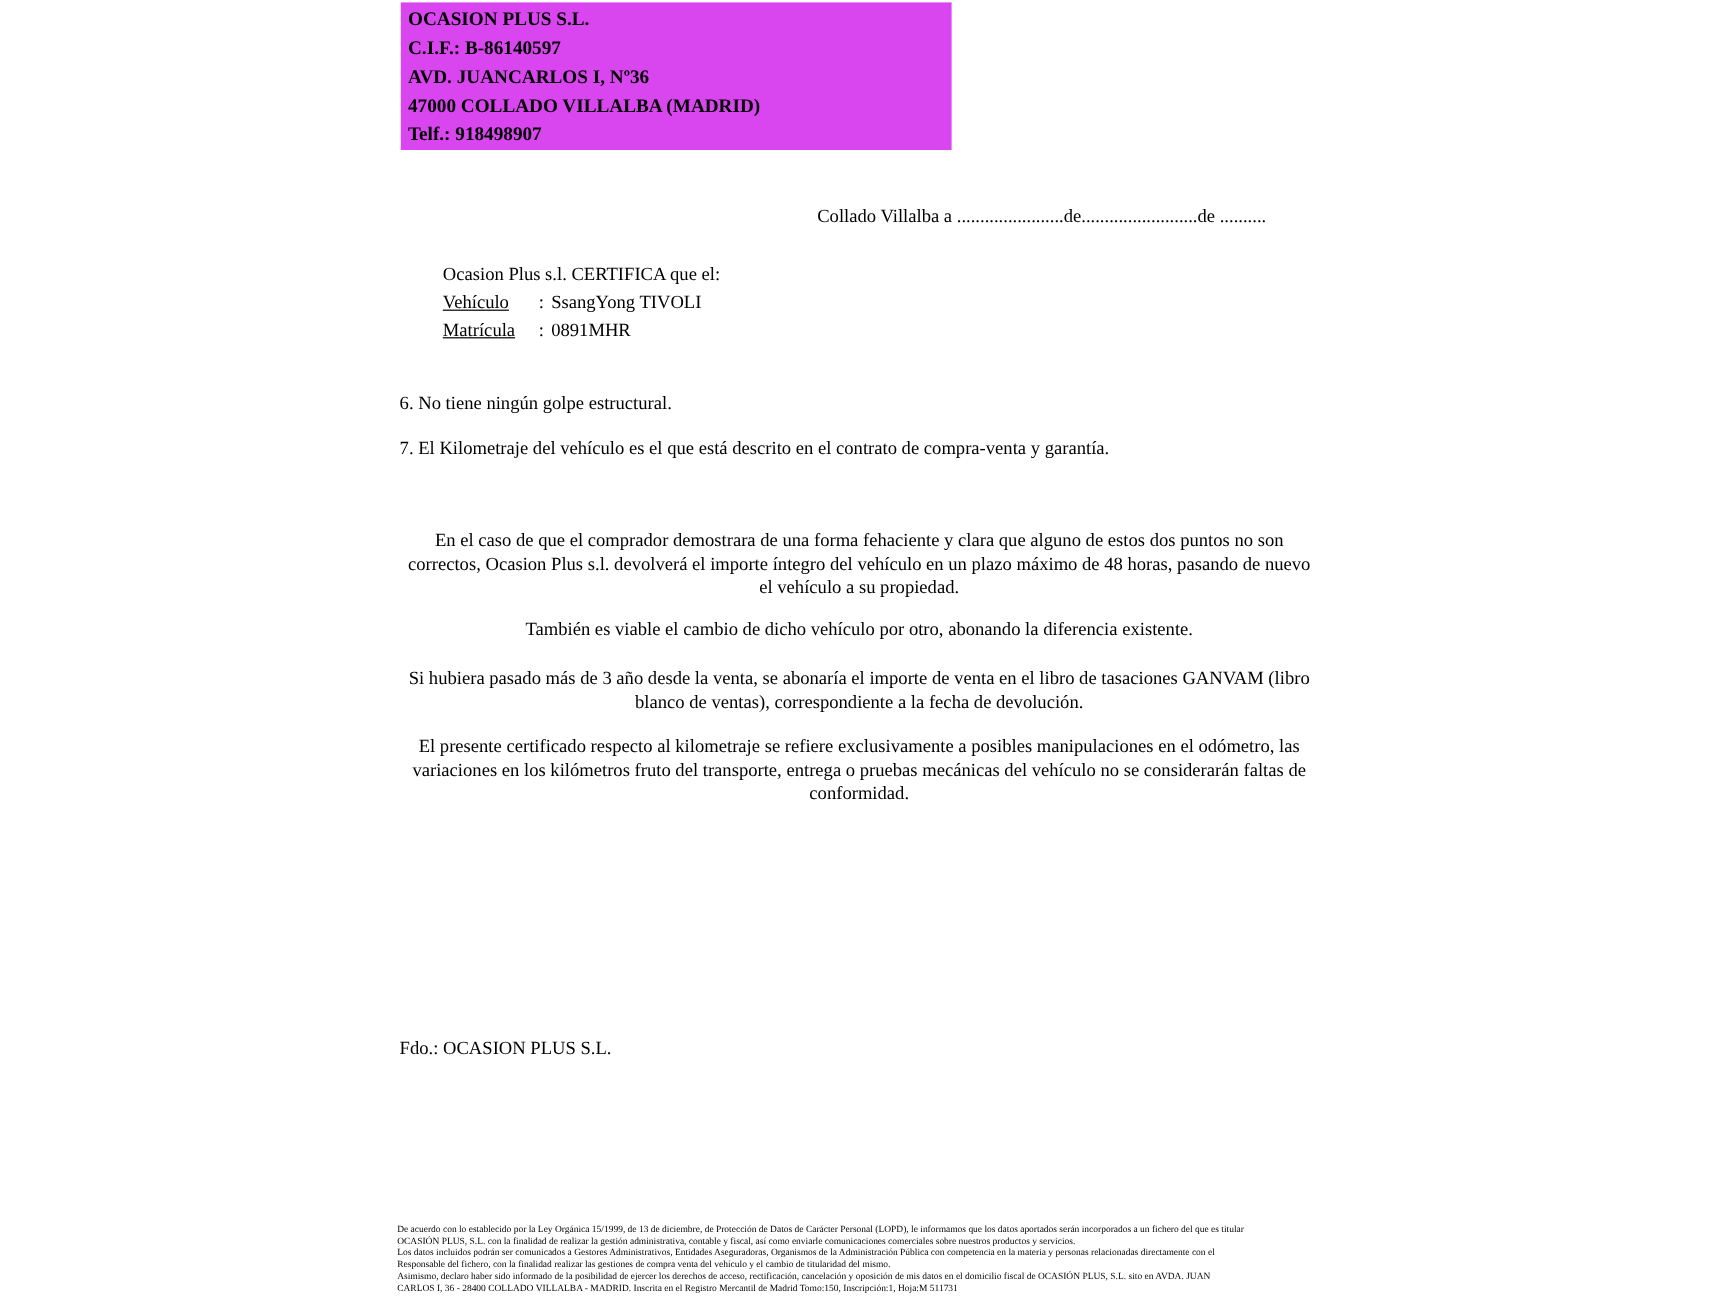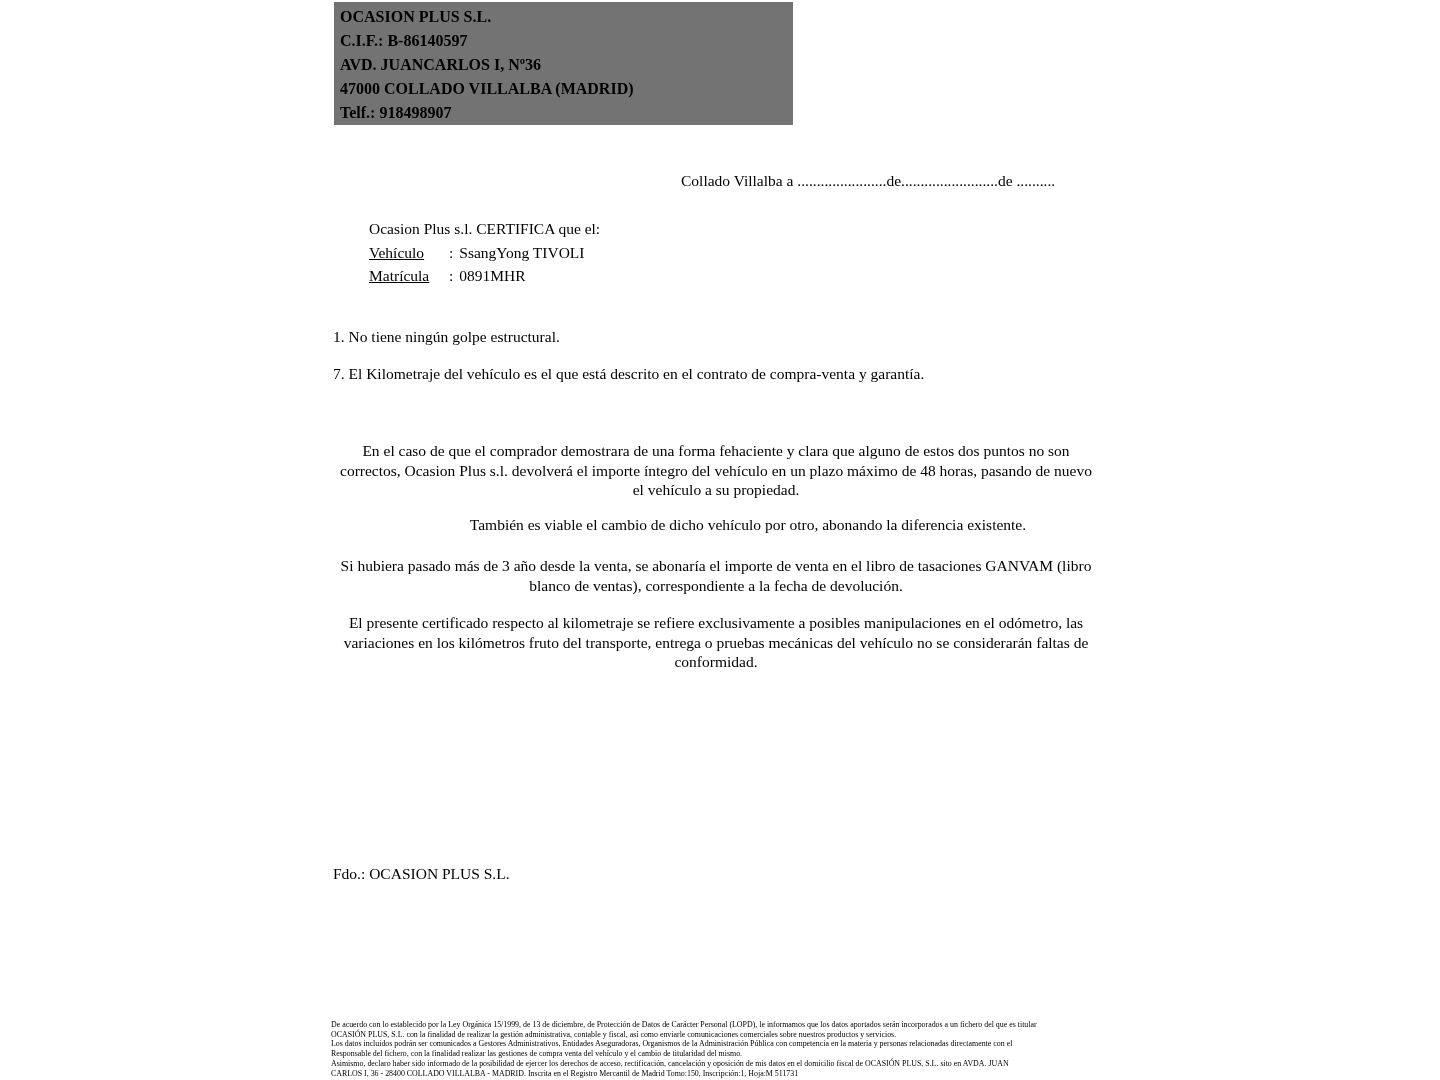--- a/index.html
+++ b/index.html
@@ -73,21 +73,21 @@
   
   .para {
     position: absolute;
     left: 333px;
     width: 766px;
     font-size: 15.5px;
     line-height: 19.7px;
     text-align: center;
   }
   .para-1 { top: 441px; }
-  .para-2 { top: 515px; margin-left: 32px; }
+  .para-2 { top: 515px; }
   .para-3 { top: 556px; }
   .para-4 { top: 613px; }
   
   .signature {
     position: absolute;
     left: 333px;
     top: 864px;
     font-size: 15.5px;
     line-height: 20px;
   }
@@ -100,21 +100,21 @@
     font-size: 7.9px;
     line-height: 9.7px;
   }
   .legal-footer .fline { white-space: nowrap; }
 </style>
 </head>
 <body>
 
 <div class="page">
 
-  <div class="header-box" style="background: #737373;">
+  <div class="header-box" style="background: #d946ef;">
     <div class="hline">OCASION PLUS S.L.</div>
     <div class="hline">C.I.F.: B-86140597</div>
     <div class="hline">AVD. JUANCARLOS I, Nº36</div>
     <div class="hline">47000 COLLADO VILLALBA (MADRID)</div>
     <div class="hline">Telf.: 918498907</div>
   </div>
 
   <div class="date-line">Collado Villalba a .......................de.........................de ..........</div>
 
   <div class="cert-block">
@@ -124,21 +124,21 @@
       <span class="cert-sep">:</span>
       <span class="cert-value">SsangYong TIVOLI</span>
     </div>
     <div class="cert-row">
       <span class="cert-label-cell"><span class="lbl">Matrícula</span></span>
       <span class="cert-sep">:</span>
       <span class="cert-value">0891MHR</span>
     </div>
   </div>
 
-  <div class="point-1">1. No tiene ningún golpe estructural.</div>
+  <div class="point-1">6. No tiene ningún golpe estructural.</div>
   <div class="point-2">7. El Kilometraje del vehículo es el que está descrito en el contrato de compra-venta y garantía.</div>
 
   <div class="para para-1">En el caso de que el comprador demostrara de una forma fehaciente y clara que alguno de estos dos puntos no son correctos, Ocasion Plus s.l. devolverá el importe íntegro del vehículo en un plazo máximo de 48 horas, pasando de nuevo el vehículo a su propiedad.</div>
   <div class="para para-2">También es viable el cambio de dicho vehículo por otro, abonando la diferencia existente.</div>
   <div class="para para-3">Si hubiera pasado más de 3 año desde la venta, se abonaría el importe de venta en el libro de tasaciones GANVAM (libro blanco de ventas), correspondiente a la fecha de devolución.</div>
   <div class="para para-4">El presente certificado respecto al kilometraje se refiere exclusivamente a posibles manipulaciones en el odómetro, las variaciones en los kilómetros fruto del transporte, entrega o pruebas mecánicas del vehículo no se considerarán faltas de conformidad.</div>
 
   <div class="signature">Fdo.: OCASION PLUS S.L.</div>
 
   <div class="legal-footer">

